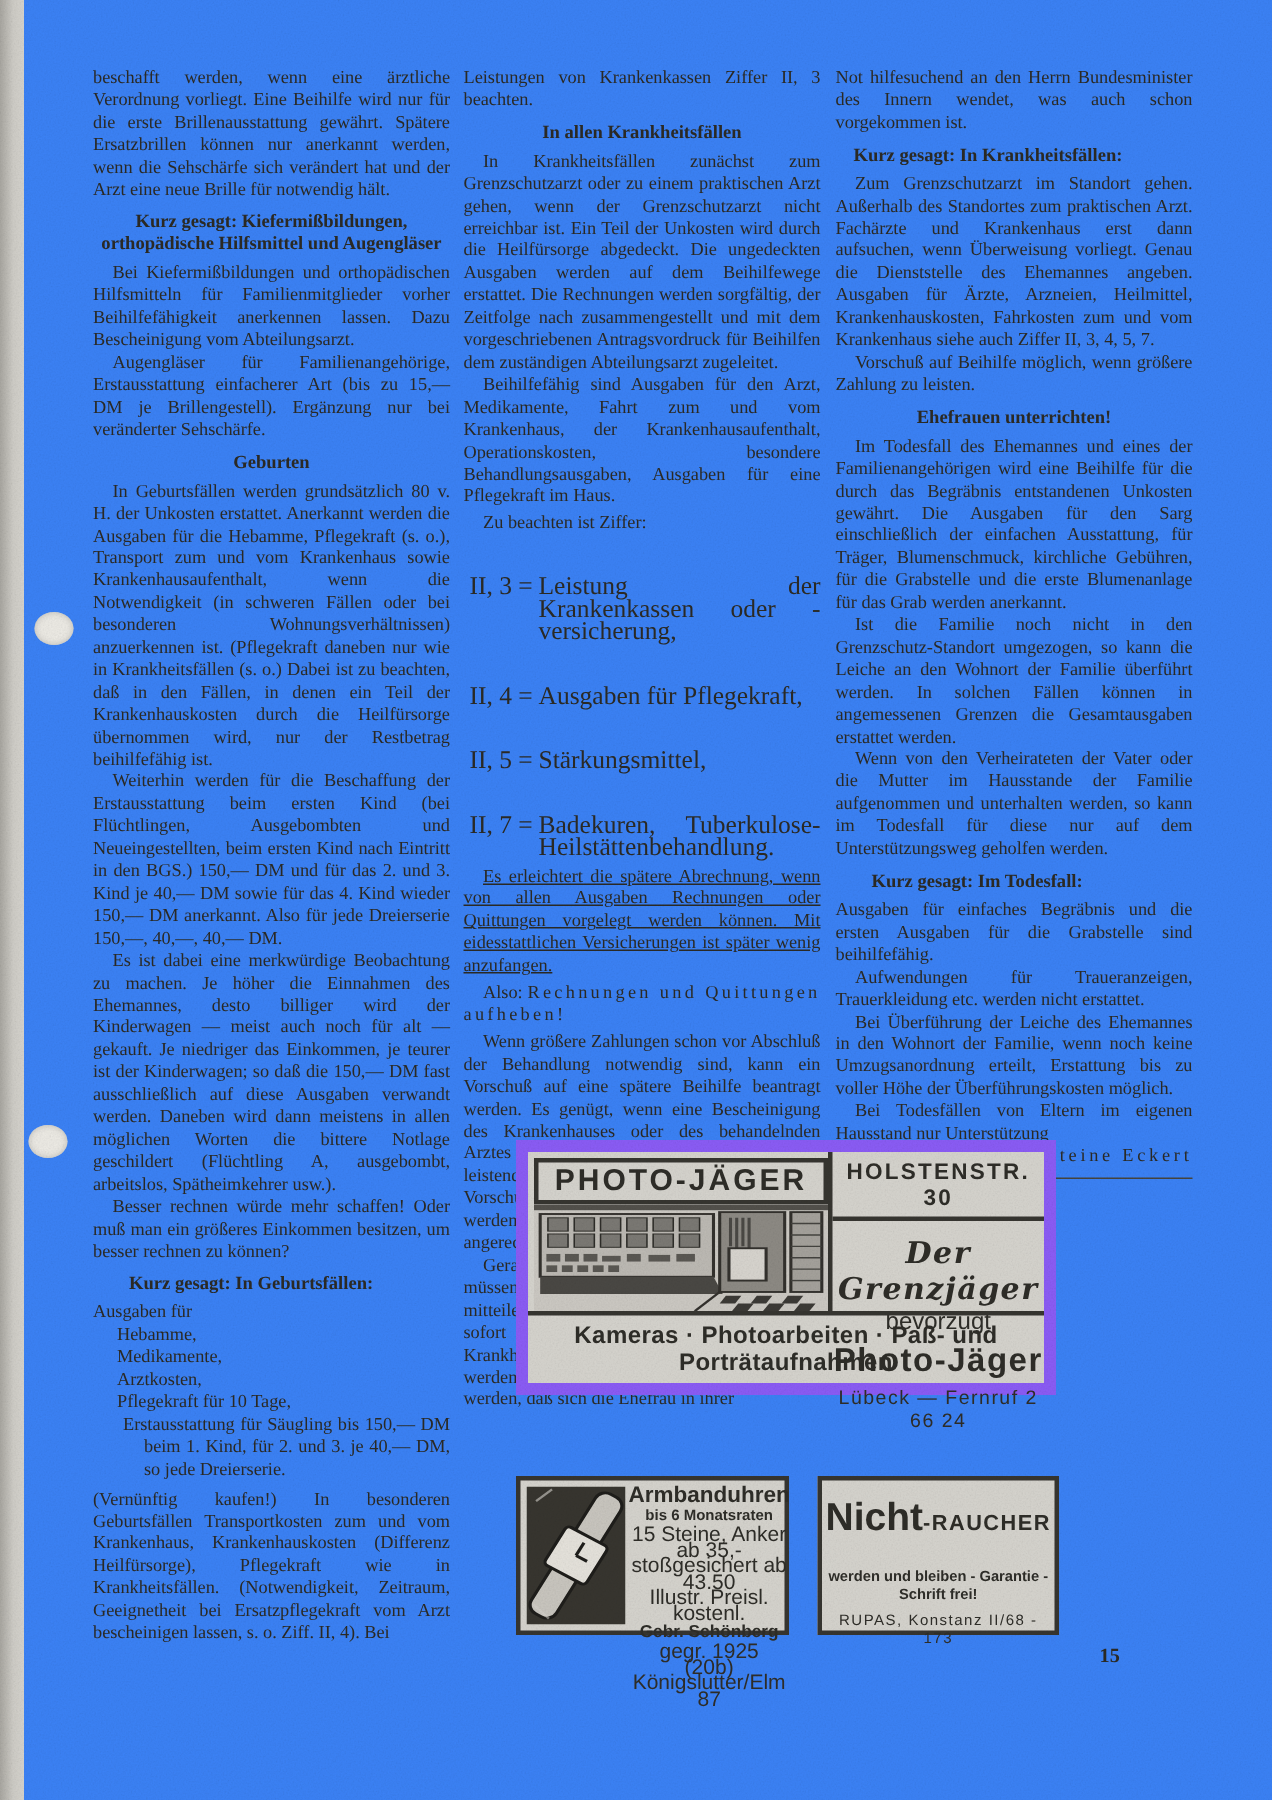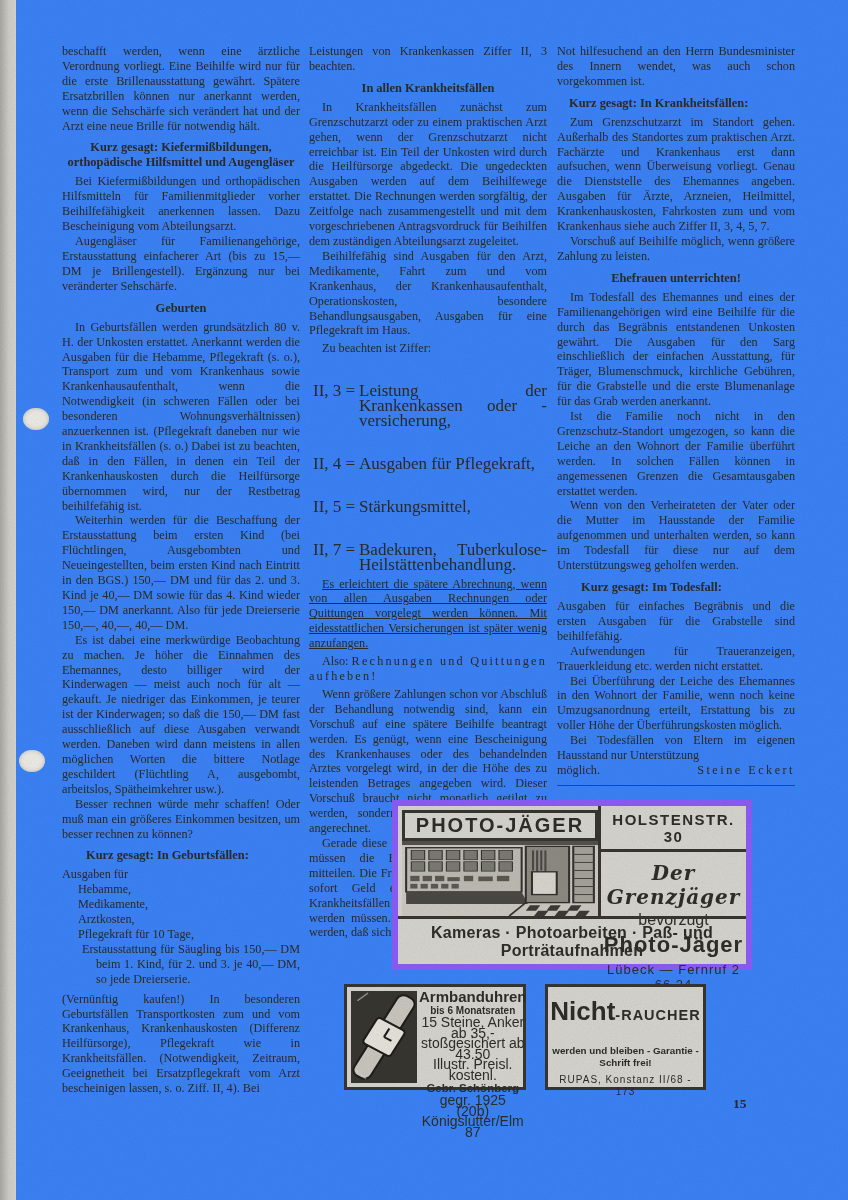--- a/index.html
+++ b/index.html
@@ -20,22 +20,22 @@
   .hang{padding-left:34px;text-indent:-14px;text-align:justify;font-size:12.2px;line-height:14.9px;}
   .zrow{display:flex;font-size:17px;line-height:14.9px;margin-top:28px;}
   .zlab{width:46px;flex:none;padding-left:4px;}
   .ztxt{flex:1;text-align:justify;}
   .lsp{letter-spacing:2.2px;}
   .sigrow{display:flex;justify-content:space-between;font-size:12.2px;line-height:14.9px;}
   .signame{letter-spacing:2.5px;}
   .endrule{border-top:1.5px solid #46453f;margin-top:7px;width:100%;}
   
   .ad{position:absolute;box-sizing:border-box;background:#d6d4ce;z-index:4;color:#2e2d28;}
-  .ad-photo{left:344px;top:800px;width:360px;height:170px;border:6px solid #8b5cf6;
-        display:flex;flex-direction:column;margin-left:48px;}
+  .ad-photo{left:344px;top:760px;width:360px;height:170px;border:8px solid #8b5cf6;
+        display:flex;flex-direction:column;}
   .ad-photo-main{flex:1;display:flex;min-height:0;}
   .shopfront{width:196px;flex:none;display:flex;flex-direction:column;padding:4px 0 0 4px;}
   .shopsign{border:3px solid #363530;margin-right:0;text-align:center;
         font-family:"Liberation Sans",sans-serif;font-weight:bold;font-size:20px;
         letter-spacing:2px;padding:1px 0;}
   .shopart{flex:1;min-height:0;}
   .ad-photo-right{flex:1;border-left:3px solid #363530;display:flex;flex-direction:column;
         font-family:"Liberation Sans",sans-serif;text-align:center;}
   .streethdr{border-bottom:3px solid #363530;font-weight:bold;font-size:15px;
         letter-spacing:1.5px;padding:5px 0 4px;}

